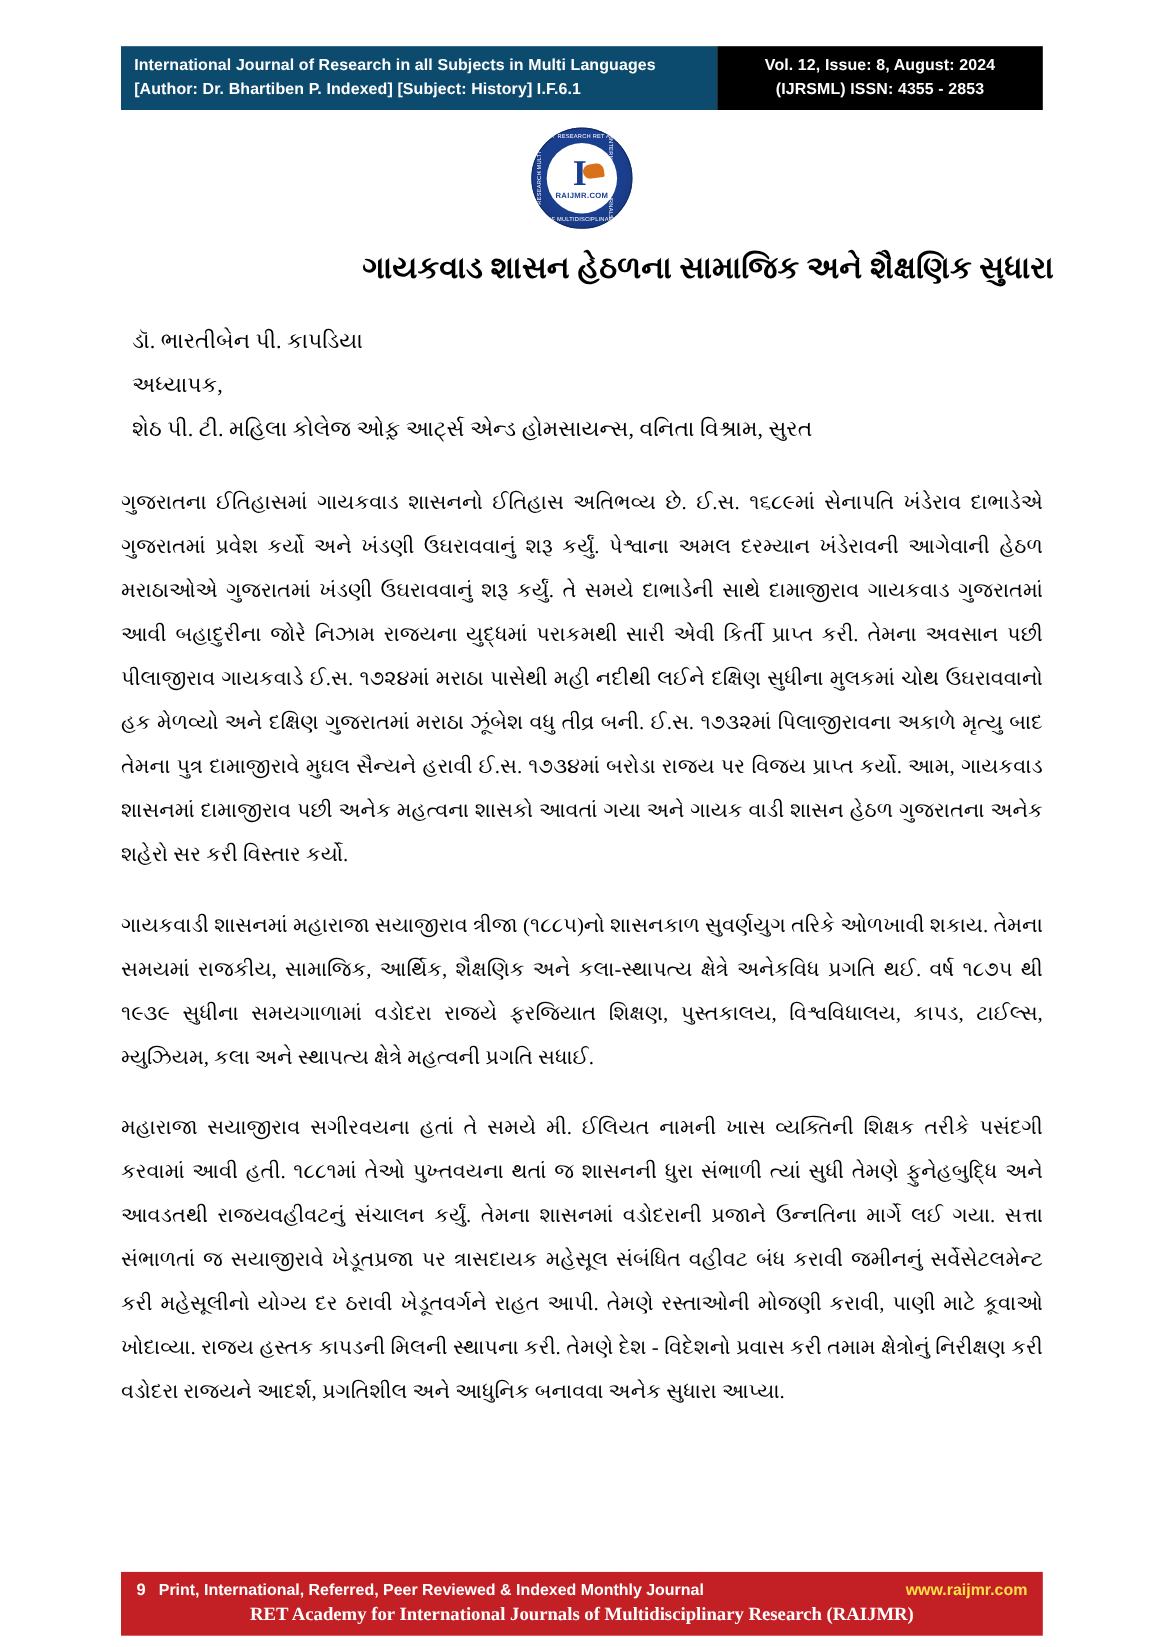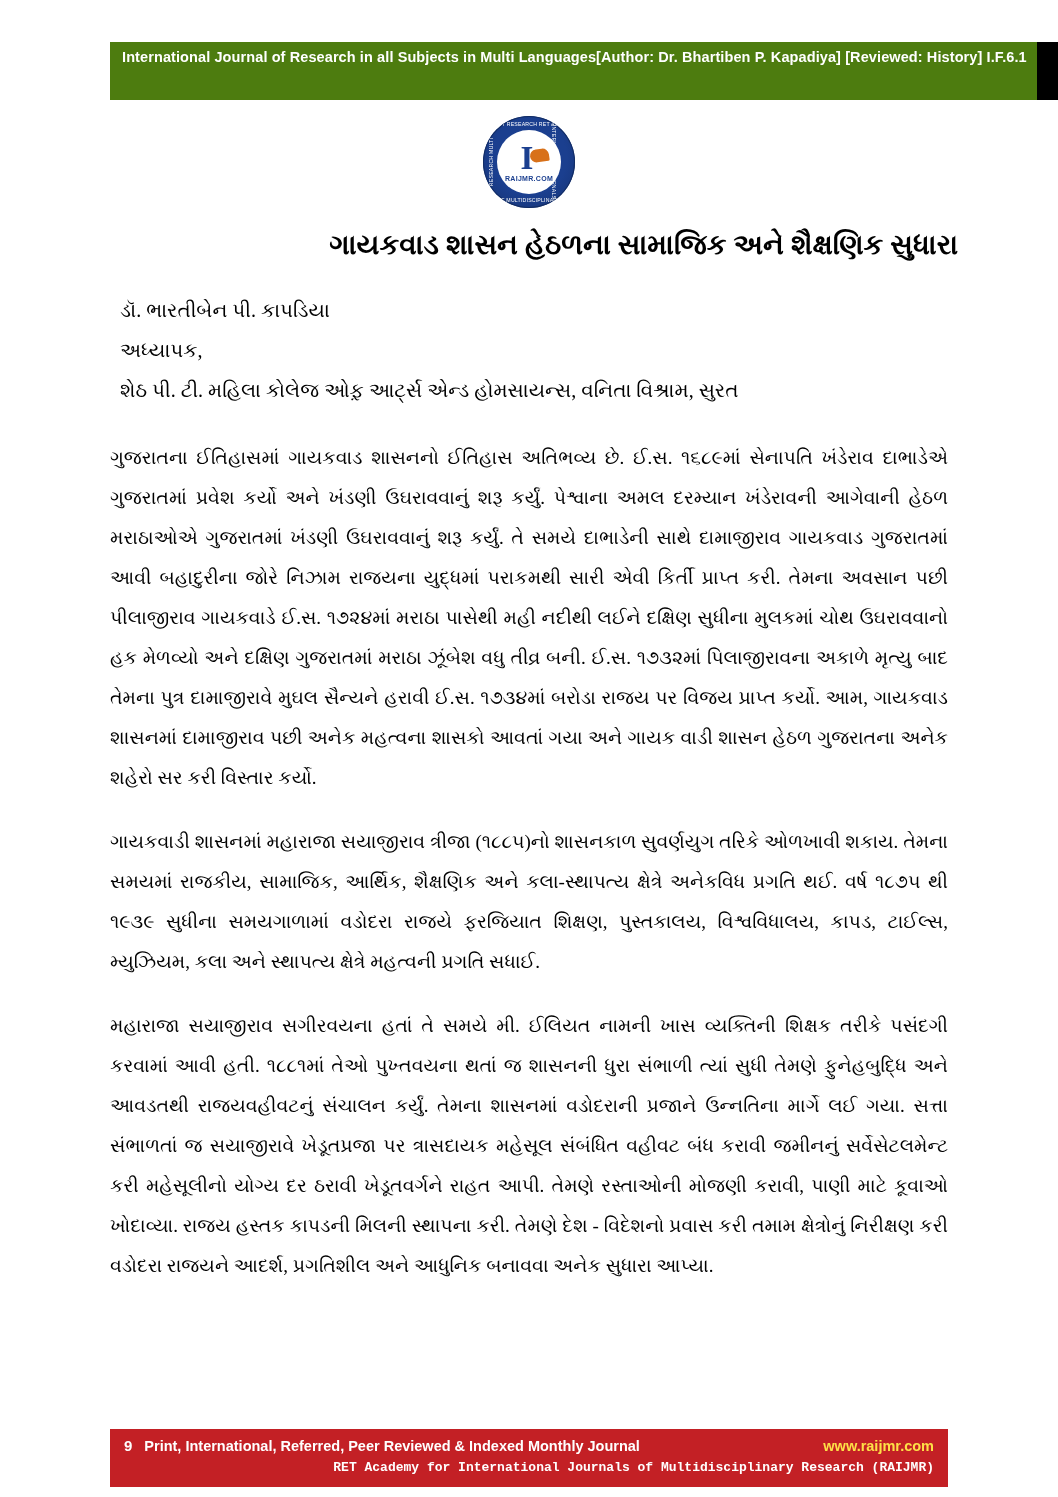--- a/index.html
+++ b/index.html
@@ -24,27 +24,27 @@
 
   
   .header {
     margin: 42px 110px 0 110px;
     display: flex;
     flex-direction: row;
     align-items: stretch;
     height: 58px;
   }
   .header-left {
-    background: #4d7c0f;
+    background: #0c4a6e;
     color: #ffffff;
     flex: 1 1 auto;
     padding: 5px 10px 5px 12px;
     box-sizing: border-box;
     display: flex;
-    flex-direction: row;
+    flex-direction: column;
     justify-content: center;
   }
   .header-right {
     background: #000000;
     color: #ffffff;
     width: 296px;
     flex: 0 0 296px;
     padding: 5px 8px;
     box-sizing: border-box;
     display: flex;
@@ -198,41 +198,41 @@
   }
   .footer-left {
     display: flex;
     align-items: baseline;
     gap: 12px;
   }
   .footer-page {
     font-size: 15px;
   }
   .footer-center-row {
-    text-align: right;
-    font-family: Liberation Mono, monospace;
-    font-weight: bold;
-    font-size: 13px;
+    text-align: center;
+    font-family: Liberation Serif, serif;
+    font-weight: bold;
+    font-size: 17px;
     line-height: 22px;
   }
   .footer-url {
     font-family: "Liberation Sans", sans-serif;
     font-weight: bold;
     font-size: 14.5px;
   }
 </style>
 </head>
 <body>
 
 <div class="page">
 
   <div class="header">
     <div class="header-left">
       <div class="header-line">International Journal of Research in all Subjects in Multi Languages</div>
-      <div class="header-line">[Author: Dr. Bhartiben P. Kapadiya] [Reviewed: History] I.F.6.1</div>
+      <div class="header-line">[Author: Dr. Bhartiben P. Indexed] [Subject: History] I.F.6.1</div>
     </div>
     <div class="header-right">
       <div class="header-line">Vol. 12, Issue: 8, August: 2024</div>
       <div class="header-line">(IJRSML) ISSN: 4355 - 2853</div>
     </div>
   </div>
 
   <div class="logo-wrap">
     <div class="logo">
       <div class="ring-text">

